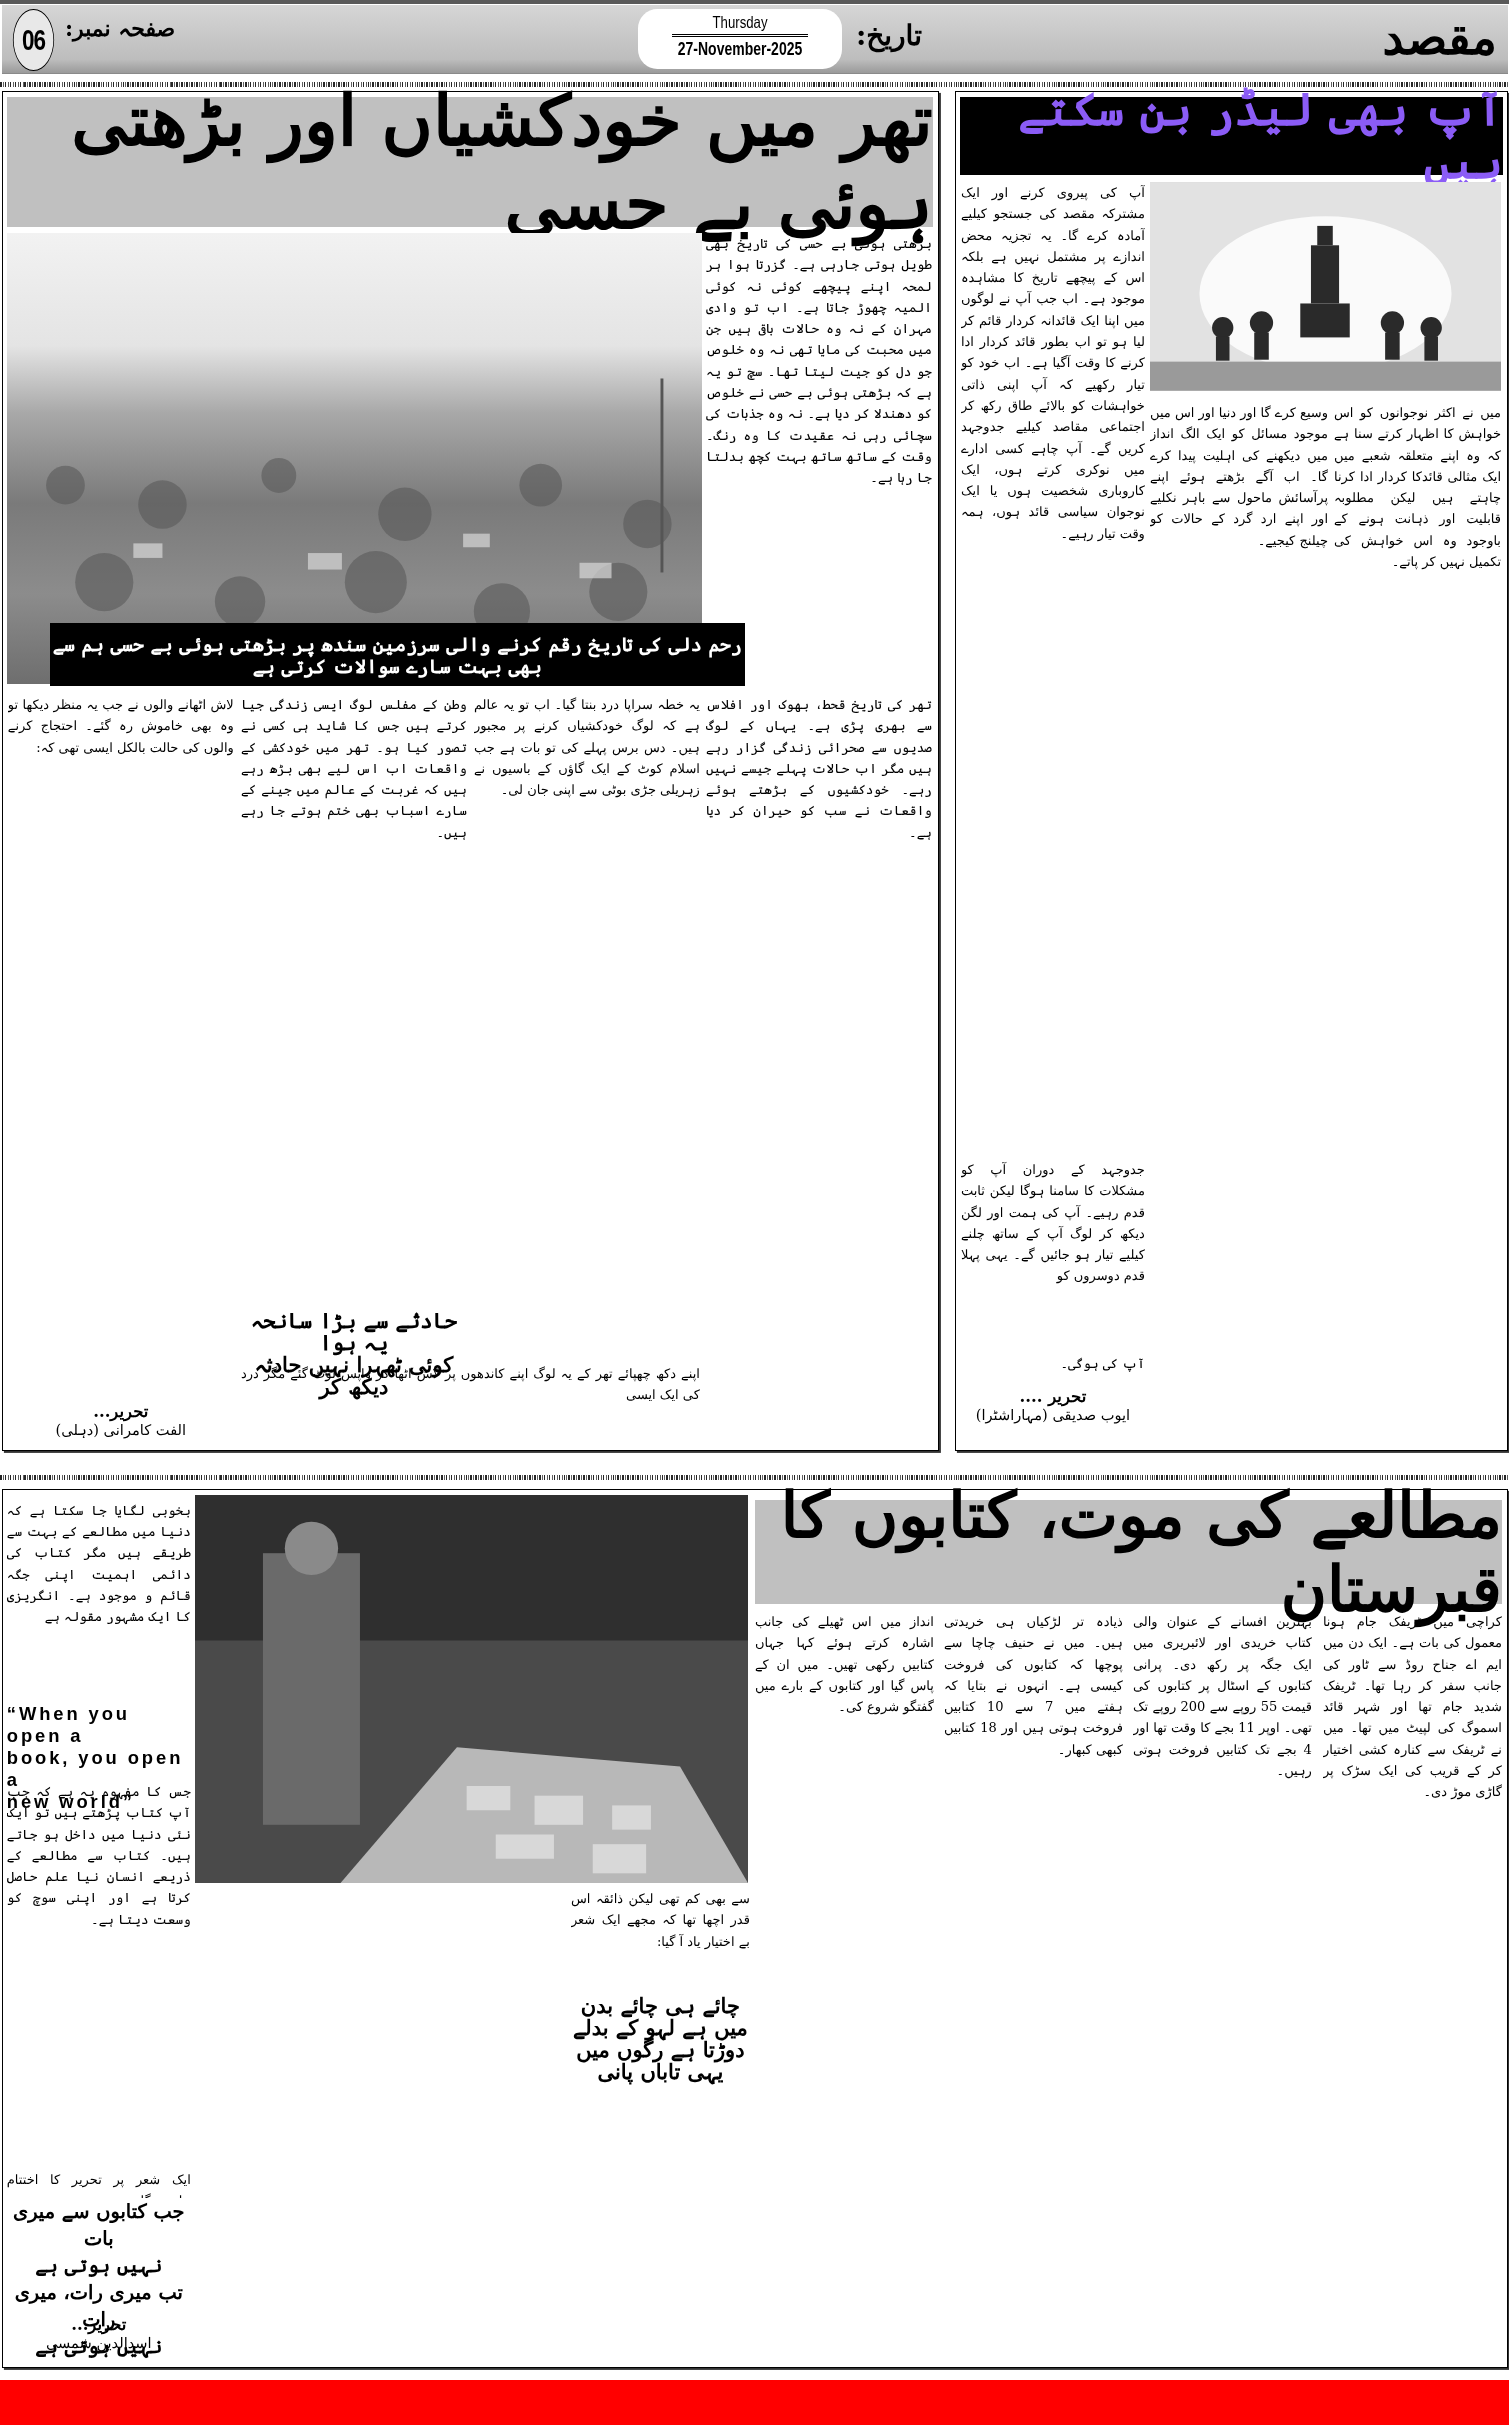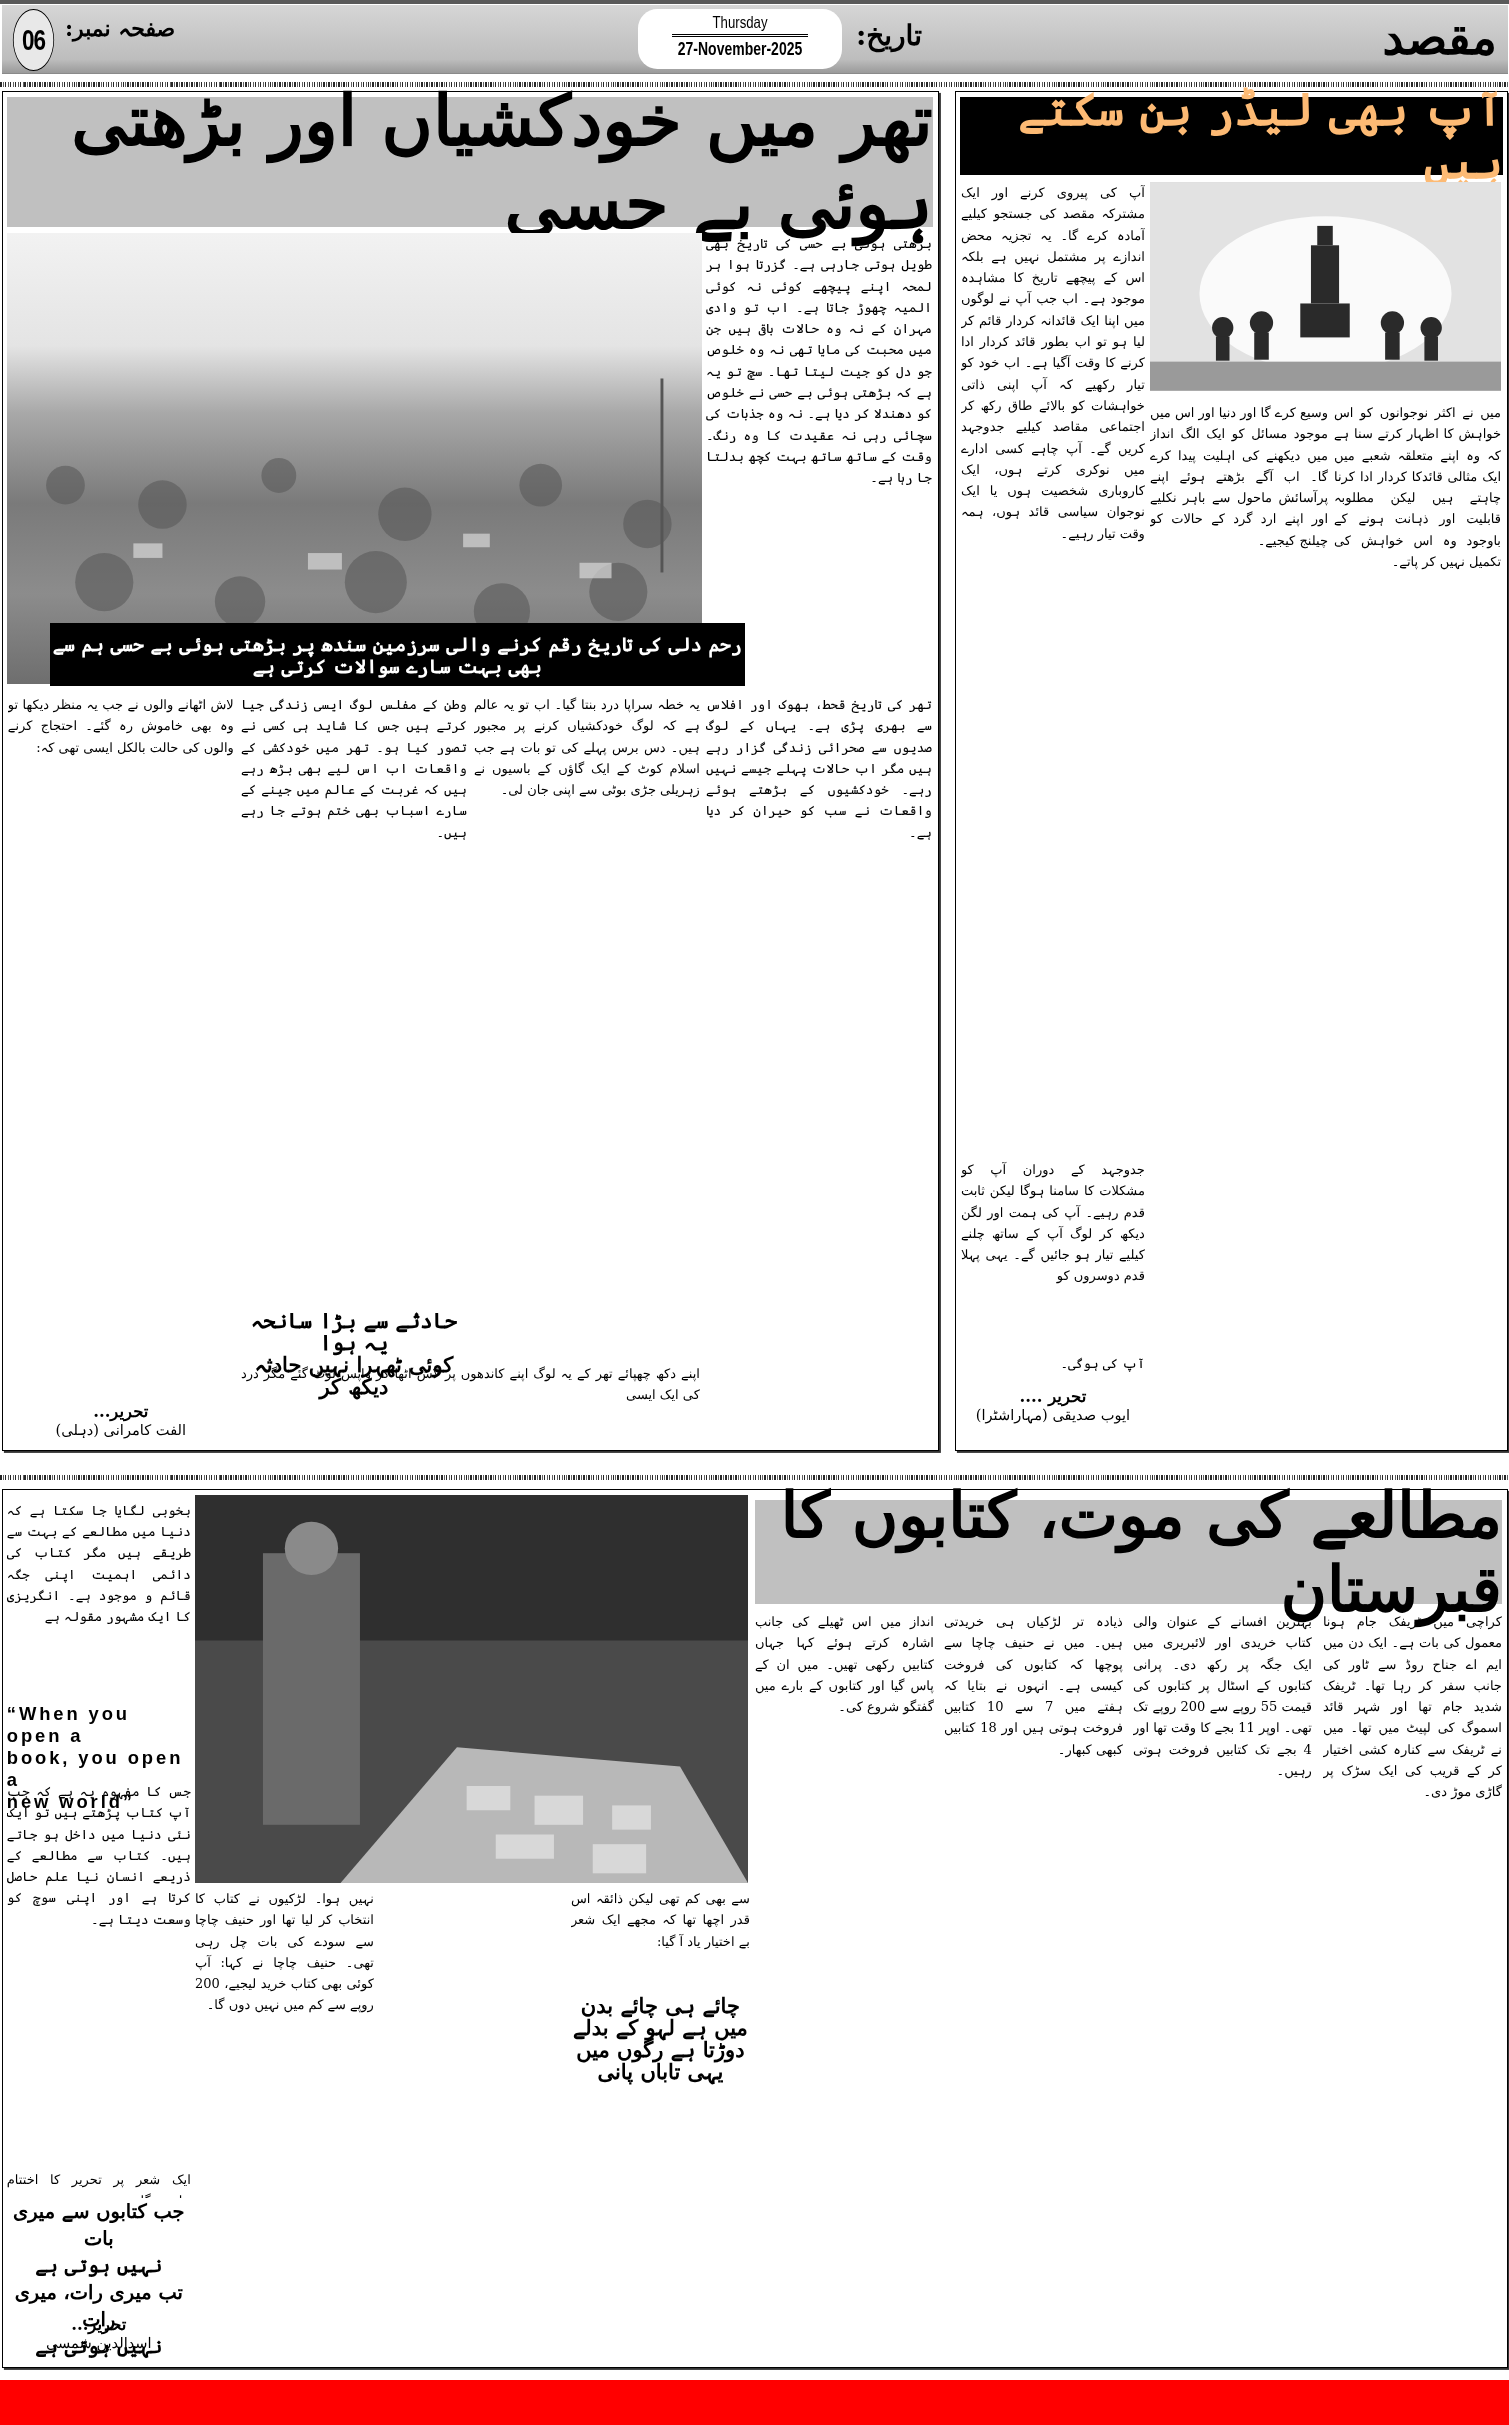--- a/index.html
+++ b/index.html
@@ -13,21 +13,21 @@
   .date-box{left:636px;top:3.9px;width:204px;height:60px;background:#ffffff;border-radius:19.4px;text-align:center;font-family:"Liberation Sans",sans-serif;}
   .date-day{font-size:16.5px;margin-top:3.9px;transform:scaleX(0.8);}
   .date-rule{width:136px;margin:1.9px auto;border-top:1.5px solid #000;border-bottom:1.5px solid #000;height:1.9px;}
   .date-val{font-size:17.5px;font-weight:bold;transform:scaleX(0.8);}
   .date-label{left:854px;top:14.6px;font-family:"DejaVu Serif",serif;font-size:28px;font-weight:bold;direction:rtl;}
   .logo{left:1349px;top:4.9px;width:146px;height:58px;font-family:"DejaVu Serif",serif;font-size:47px;font-weight:bold;direction:rtl;text-align:right;}
   .zigzag{height:4.9px;background:repeating-linear-gradient(90deg,#000 0 1.5px,#fff 1.5px 2.9px,#444 2.9px 3.9px,#fff 3.9px 4.9px);opacity:.85;}
   
   .box{border:1.5px solid #000;box-shadow:1.9px 1.9px 0 #333;background:#fff;}
   .title-grey{background:#c0c0c0;display:flex;align-items:center;justify-content:center;direction:rtl;font-family:"DejaVu Serif",serif;font-weight:bold;}
-  .title-black{background:#000;color:#fdba74;display:flex;align-items:center;justify-content:center;direction:rtl;font-family:"DejaVu Serif",serif;font-weight:bold;}
+  .title-black{background:#000;color:#8b5cf6;display:flex;align-items:center;justify-content:center;direction:rtl;font-family:"DejaVu Serif",serif;font-weight:bold;}
   .col{direction:rtl;text-align:justify;font-family:"DejaVu Serif",serif;font-size:13px;line-height:21.3px;overflow:hidden;}
   .photo{overflow:hidden;}
   .caption{background:#000;color:#fff;direction:rtl;text-align:center;font-family:"DejaVu Serif",serif;font-size:19px;font-weight:bold;display:flex;align-items:center;justify-content:center;margin-left:43px;}
   .byline{direction:rtl;text-align:center;font-family:"DejaVu Serif",serif;font-size:14.6px;}
   .byline .t{font-weight:bold;font-size:16.5px;}
   .verse{direction:rtl;text-align:center;font-family:"DejaVu Serif",serif;font-size:21px;font-weight:bold;line-height:22px;}
   .eng{direction:ltr;font-family:"Liberation Sans",sans-serif;font-weight:bold;font-size:18.4px;letter-spacing:2.9px;}
   .redbar{left:0;top:2380px;width:1510px;height:46px;background:#ff0000;}
 </style>
 </head>
@@ -168,17 +168,16 @@
 
   <div class="abs col" style="left:1320px;top:121px;width:179px;height:747px;">کراچی میں ٹریفک جام ہونا معمول کی بات ہے۔ ایک دن میں ایم اے جناح روڈ سے ٹاور کی جانب سفر کر رہا تھا۔ ٹریفک شدید جام تھا اور شہر قائد اسموگ کی لپیٹ میں تھا۔ میں نے ٹریفک سے کنارہ کشی اختیار کر کے قریب کی ایک سڑک پر گاڑی موڑ دی۔</div>
   <div class="abs col" style="left:1130px;top:121px;width:179px;height:747px;">بہترین افسانے کے عنوان والی کتاب خریدی اور لائبریری میں ایک جگہ پر رکھ دی۔ پرانی کتابوں کے اسٹال پر کتابوں کی قیمت 55 روپے سے 200 روپے تک تھی۔ اوپر 11 بجے کا وقت تھا اور 4 بجے تک کتابیں فروخت ہوتی رہیں۔</div>
   <div class="abs col" style="left:941px;top:121px;width:179px;height:747px;">ذیادہ تر لڑکیاں ہی خریدتی ہیں۔ میں نے حنیف چاچا سے پوچھا کہ کتابوں کی فروخت کیسی ہے۔ انہوں نے بتایا کہ ہفتے میں 7 سے 10 کتابیں فروخت ہوتی ہیں اور 18 کتابیں کبھی کبھار۔</div>
   <div class="abs col" style="left:752px;top:121px;width:179px;height:747px;">انداز میں اس ٹھیلے کی جانب اشارہ کرتے ہوئے کہا جہاں کتابیں رکھی تھیں۔ میں ان کے پاس گیا اور کتابوں کے بارے میں گفتگو شروع کی۔</div>
   <div class="abs col" style="left:568px;top:398px;width:179px;height:107px;">سے بھی کم تھی لیکن ذائقہ اس قدر اچھا تھا کہ مجھے ایک شعر بے اختیار یاد آ گیا:</div>
   <div class="abs verse" style="left:568px;top:505px;width:179px;">
     <div>چائے ہی چائے بدن میں ہے لہو کے بدلے</div>
     <div>دوڑتا ہے رگوں میں یہی تاباں پانی</div>
   </div>
-  <div class="abs col" style="left:192px;top:398px;width:179px;height:471px;">نہیں ہوا۔ لڑکیوں نے کتاب کا انتخاب کر لیا تھا اور حنیف چاچا سے سودے کی بات چل رہی تھی۔ حنیف چاچا نے کہا: آپ کوئی بھی کتاب خرید لیجیے، 200 روپے سے کم میں نہیں دوں گا۔</div>
 </div>
 
 <div class="abs redbar"></div>
 
 
 </body></html>

